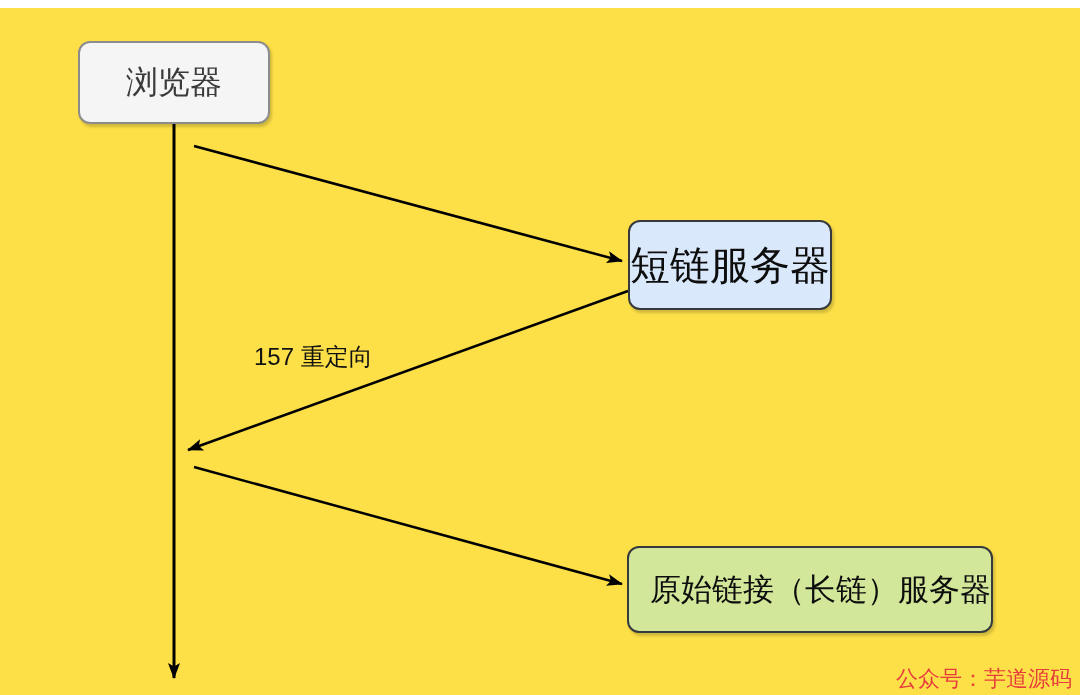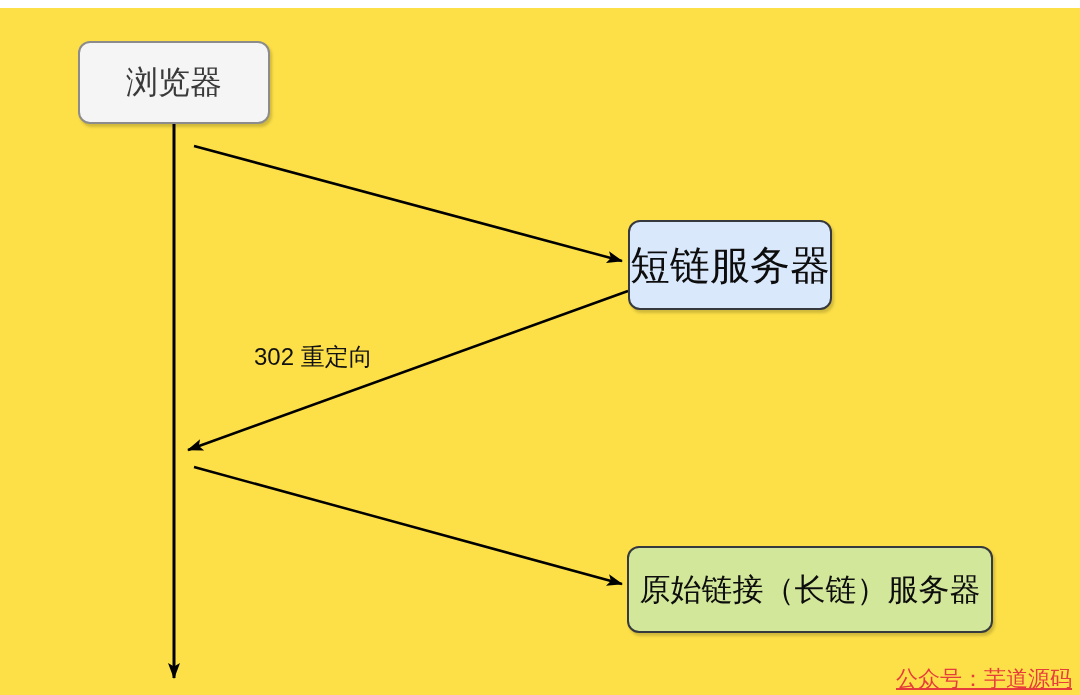--- a/index.html
+++ b/index.html
@@ -93,21 +93,21 @@
   </svg>
 
   <div class="node node-browser" style="background: rgb(245, 245, 245); border-color: rgb(140, 140, 140); color: rgb(58, 58, 58);">
     <span>浏览器</span>
   </div>
 
   <div class="node node-short-server" style="background: rgb(218, 232, 252); border-color: rgb(54, 57, 61); color: rgb(13, 13, 13);">
     <span>短链服务器</span>
   </div>
 
-  <div class="node node-origin-server" style="background: rgb(210, 231, 154); border-color: rgb(54, 57, 61); color: rgb(13, 13, 13);">
+  <div class="node node-origin-server" style="background: rgb(210, 231, 154); border-color: rgb(54, 57, 61); color: rgb(13, 13, 13); justify-content: flex-end;">
     <span>原始链接（长链）服务器</span>
   </div>
 
-  <div class="edge-label">302 重定向</div>
+  <div class="edge-label">157 重定向</div>
 
-  <div class="watermark" style="color: rgb(231, 60, 60); text-decoration: underline;">公众号：芋道源码</div>
+  <div class="watermark" style="color: rgb(231, 60, 60);">公众号：芋道源码</div>
 
 </div>
 
 </body></html>

